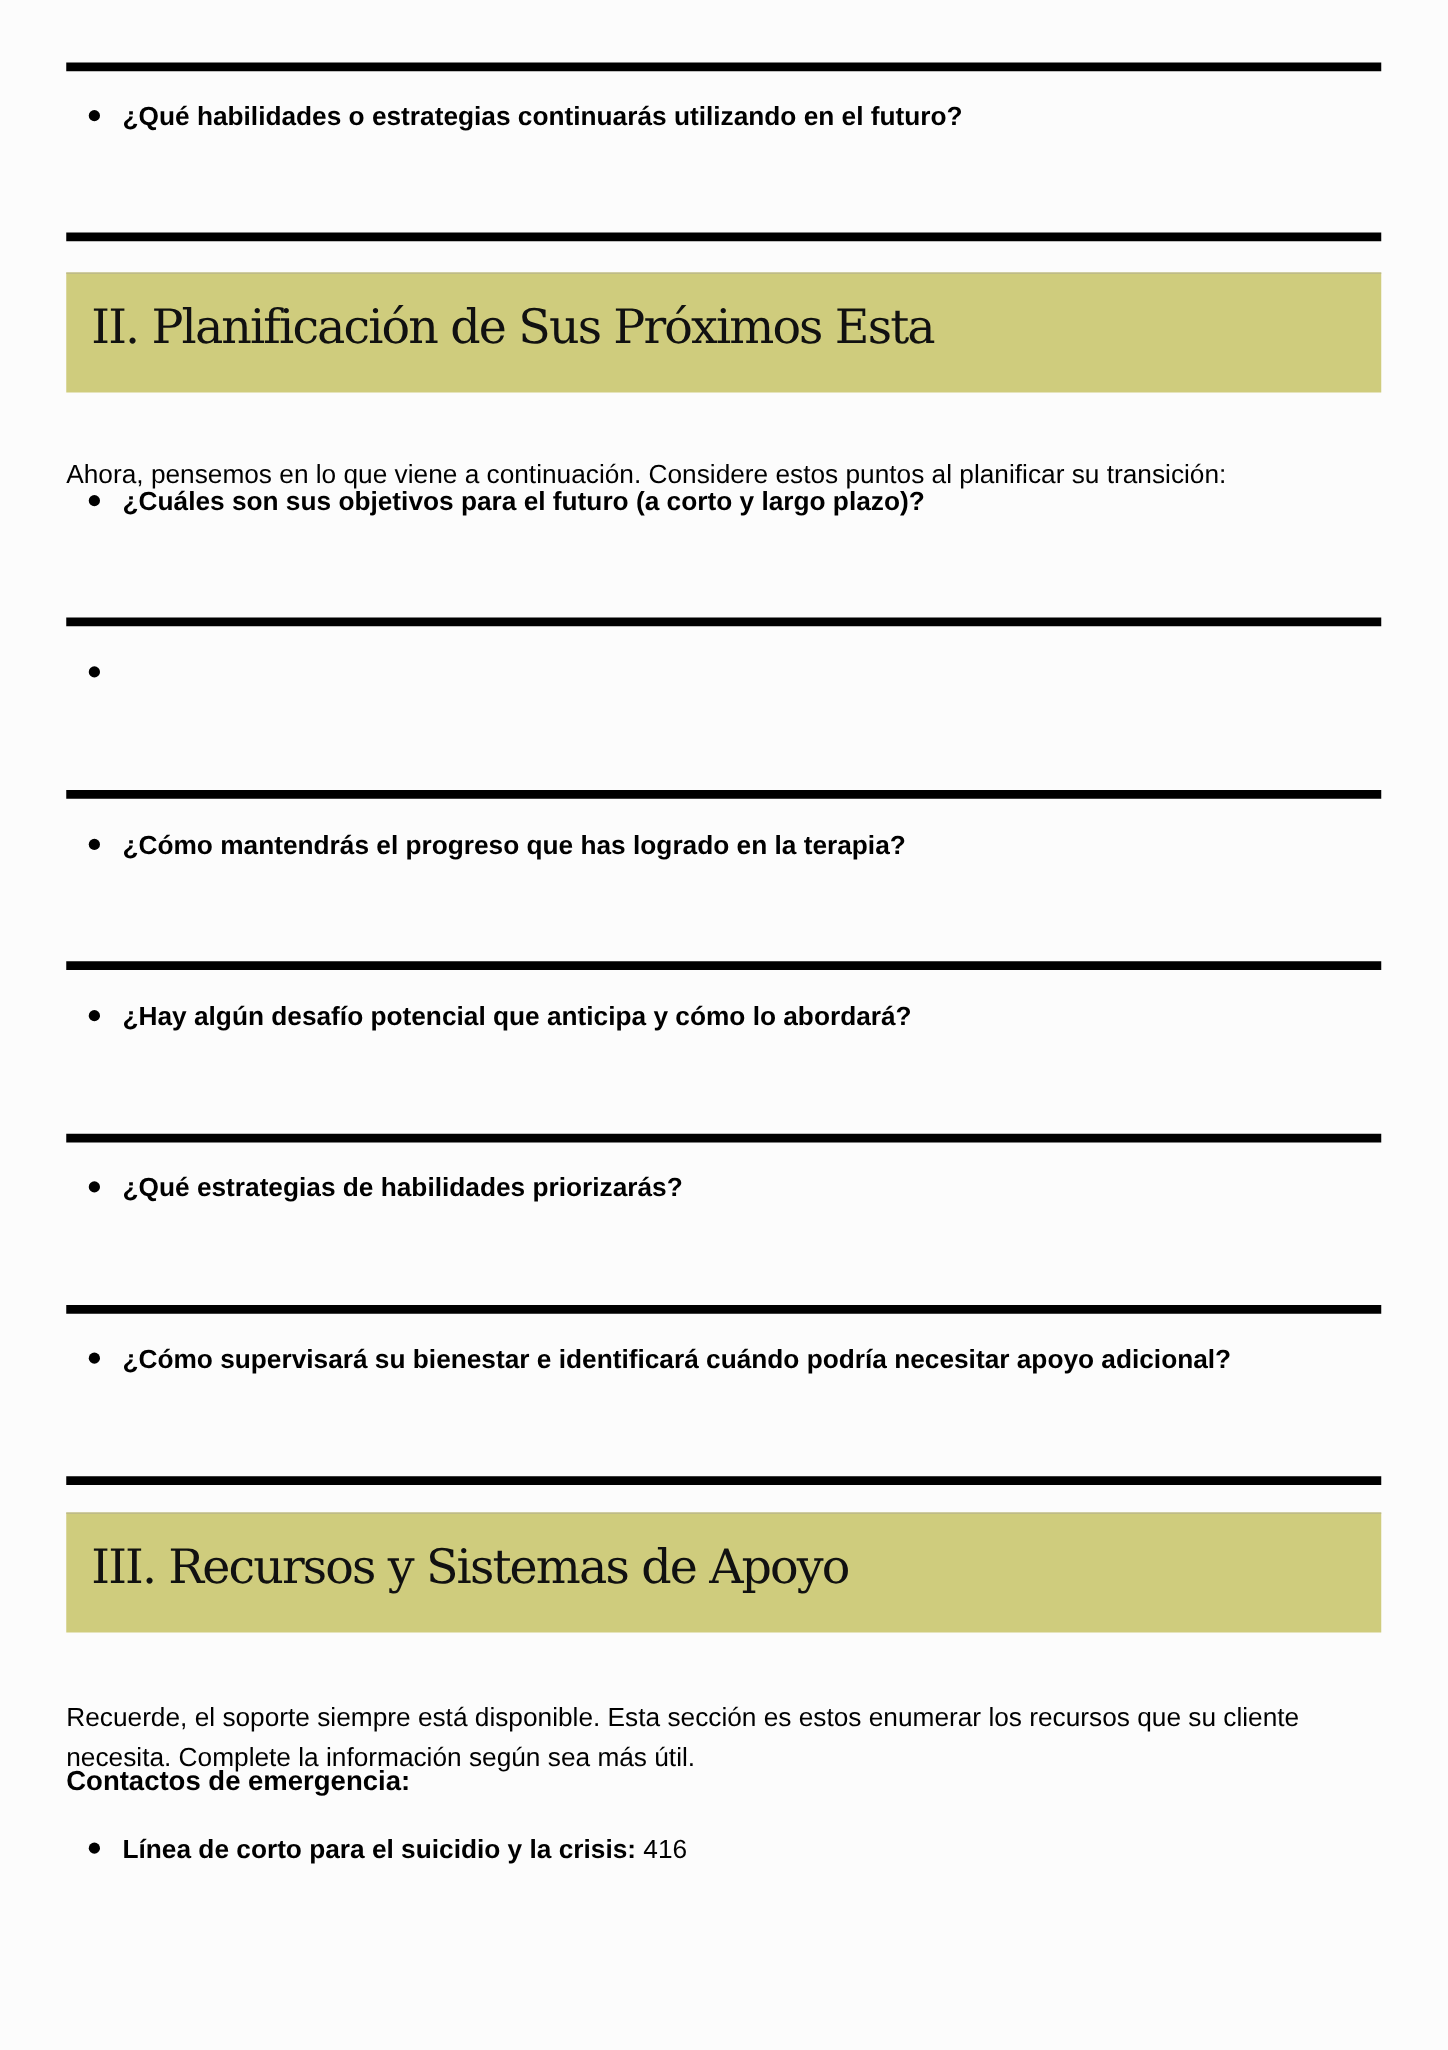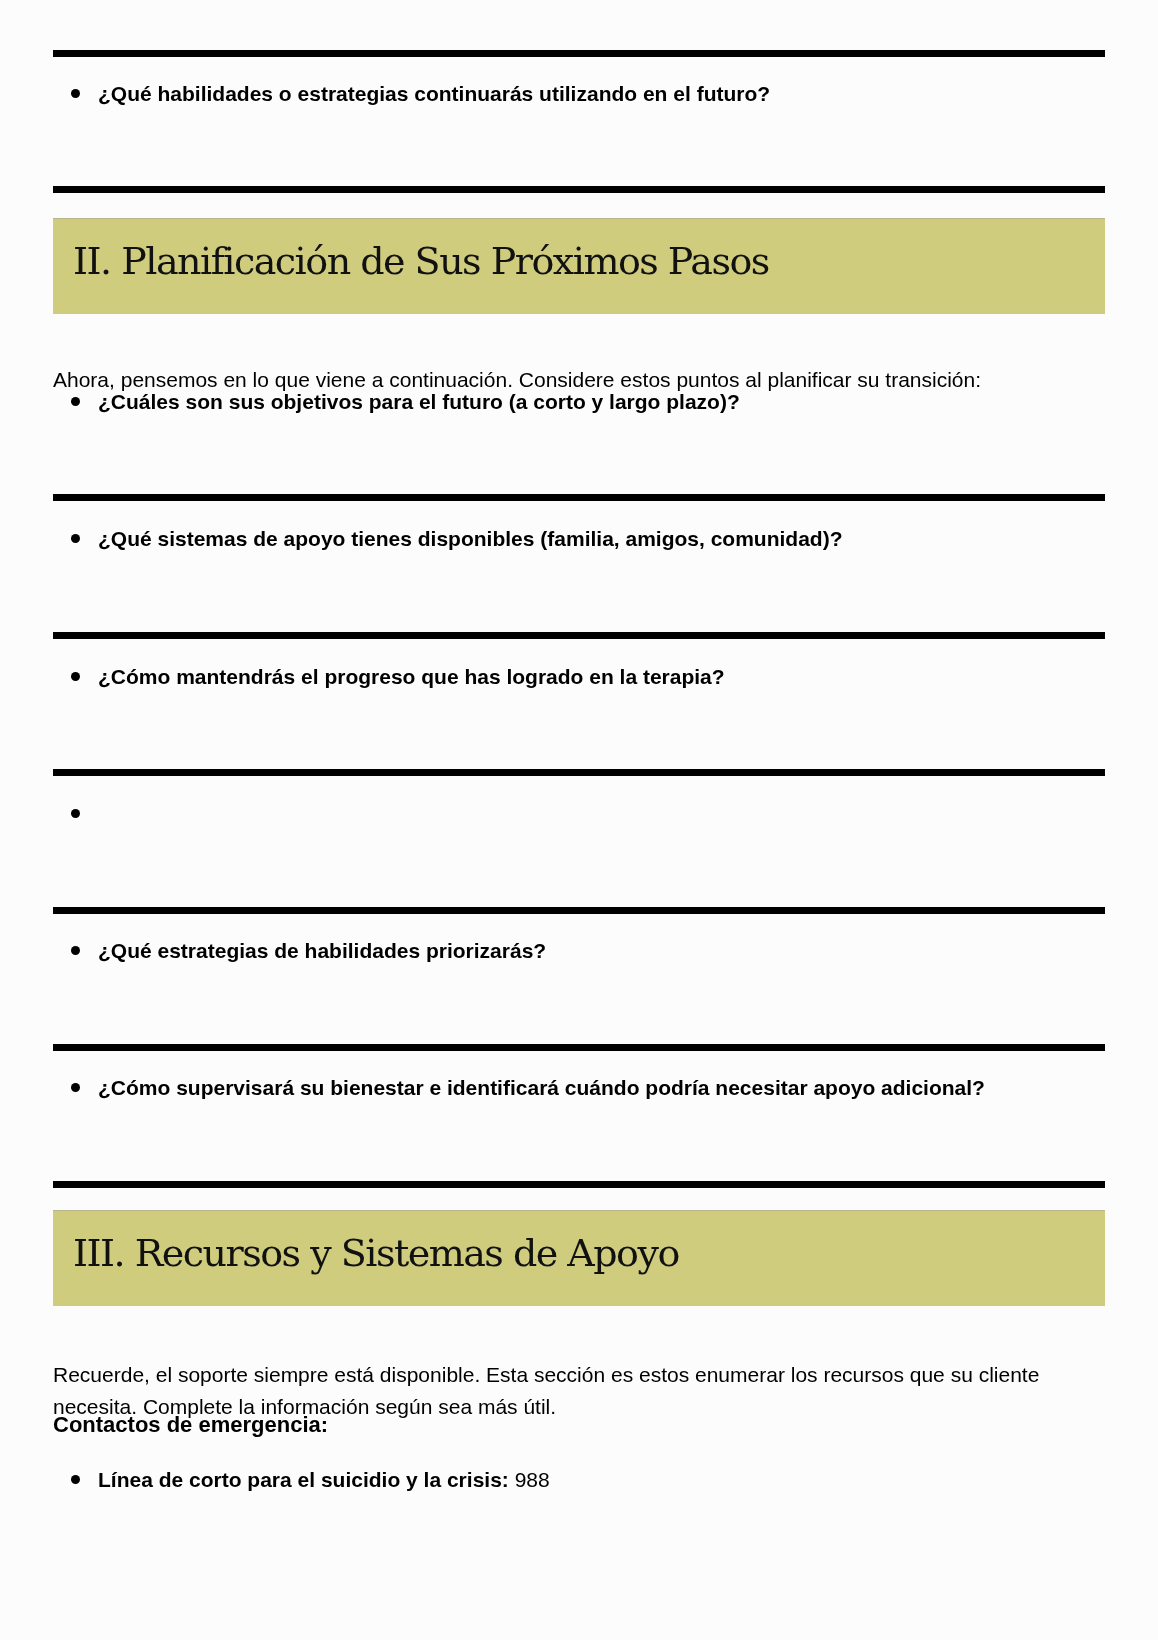--- a/index.html
+++ b/index.html
@@ -43,42 +43,42 @@
 
 <div class="page">
 
   <div class="rule" style="top:50px"></div>
   <div class="bullet" style="top:81px">
     <span class="dot"></span><span>¿Qué habilidades o estrategias continuarás utilizando en el futuro?</span>
   </div>
   <div class="rule" style="top:186px"></div>
 
   <div class="section" style="top:218px">
-    <h2>II. Planificación de Sus Próximos Pasos</h2>
+    <h2>II. Planificación de Sus Próximos Esta</h2>
   </div>
 
   <div class="para" style="top:331px">Ahora, pensemos en lo que viene a continuación. Considere estos puntos al planificar su transición:</div>
 
   <div class="bullet" style="top:389px">
     <span class="dot"></span><span>¿Cuáles son sus objetivos para el futuro (a corto y largo plazo)?</span>
   </div>
   <div class="rule" style="top:494px"></div>
 
   <div class="bullet" style="top:526px">
-    <span class="dot"></span><span>¿Qué sistemas de apoyo tienes disponibles (familia, amigos, comunidad)?</span>
+    <span class="dot"></span>
   </div>
   <div class="rule" style="top:632px"></div>
 
   <div class="bullet" style="top:664px">
     <span class="dot"></span><span>¿Cómo mantendrás el progreso que has logrado en la terapia?</span>
   </div>
   <div class="rule" style="top:769px"></div>
 
   <div class="bullet" style="top:801px">
-    <span class="dot"></span>
+    <span class="dot"></span><span>¿Hay algún desafío potencial que anticipa y cómo lo abordará?</span>
   </div>
   <div class="rule" style="top:907px"></div>
 
   <div class="bullet" style="top:938px">
     <span class="dot"></span><span>¿Qué estrategias de habilidades priorizarás?</span>
   </div>
   <div class="rule" style="top:1044px"></div>
 
   <div class="bullet" style="top:1075px">
     <span class="dot"></span><span>¿Cómo supervisará su bienestar e identificará cuándo podría necesitar apoyo adicional?</span>
@@ -87,16 +87,16 @@
 
   <div class="section" style="top:1210px">
     <h2>III. Recursos y Sistemas de Apoyo</h2>
   </div>
 
   <div class="para" style="top:1326px; width:990px;">Recuerde, el soporte siempre está disponible. Esta sección es estos enumerar los recursos que su cliente necesita. Complete la información según sea más útil.</div>
 
   <div class="label" style="top:1412px">Contactos de emergencia:</div>
 
   <div class="bullet" style="top:1467px">
-    <span class="dot"></span><span>Línea de corto para el suicidio y la crisis:</span> <span class="val">988</span>
+    <span class="dot"></span><span>Línea de corto para el suicidio y la crisis:</span> <span class="val">416</span>
   </div>
 
 </div>
 
 </body></html>

